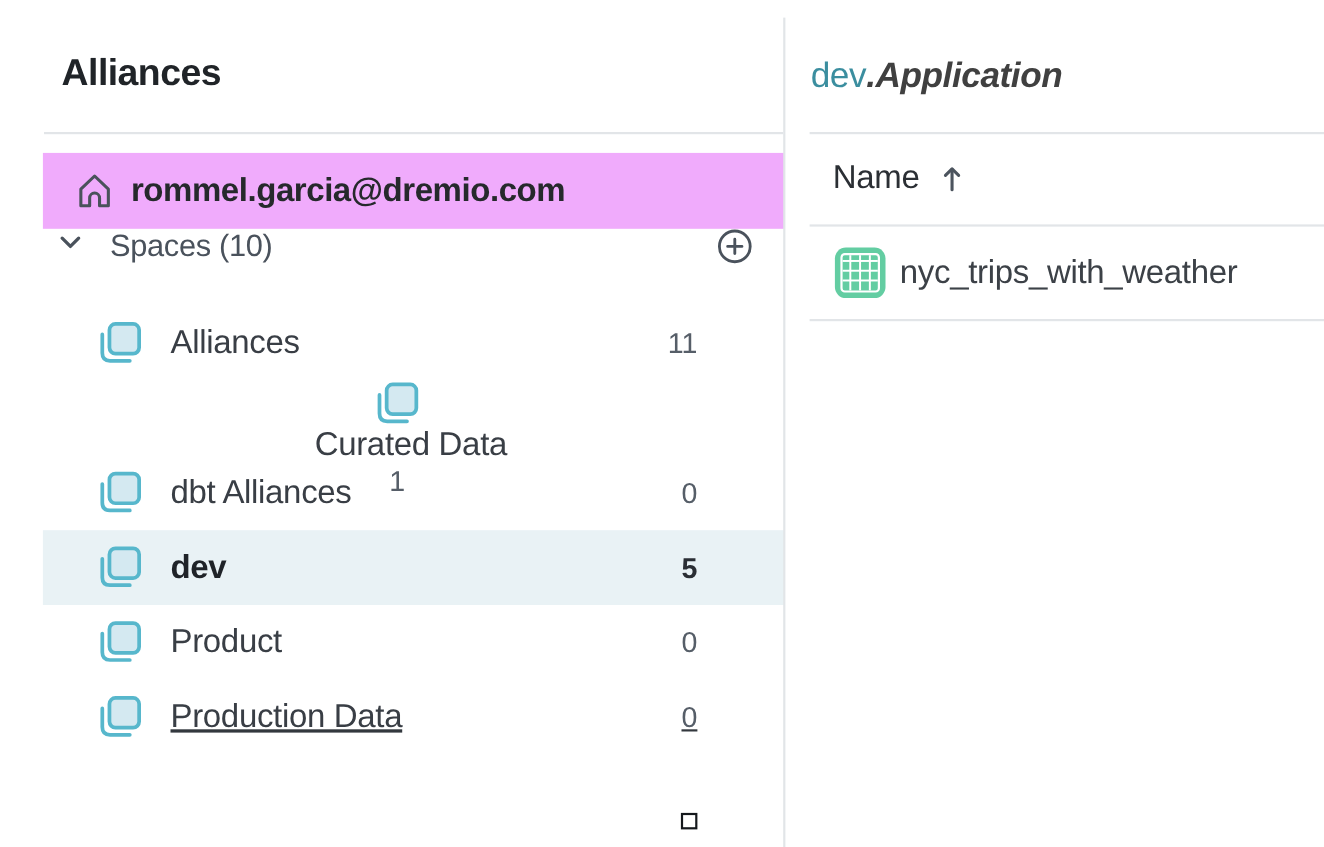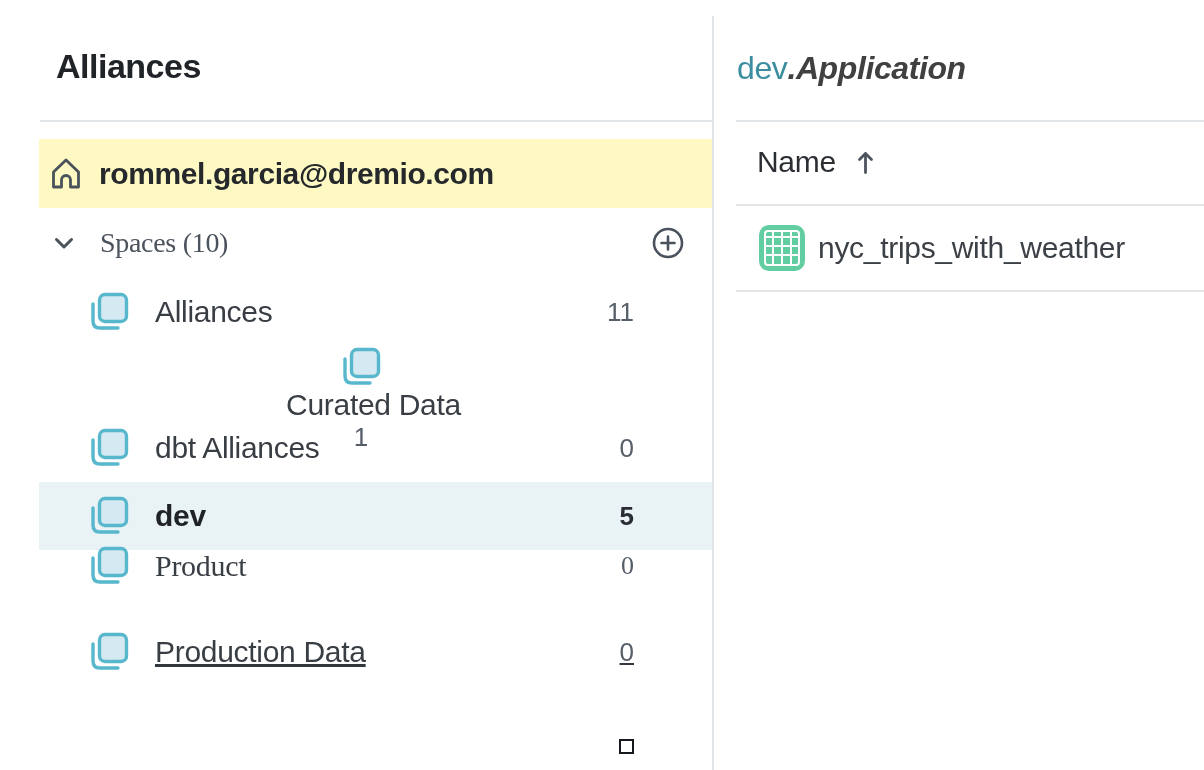--- a/index.html
+++ b/index.html
@@ -12,28 +12,28 @@
   .hline { position:absolute; height:2px; background:#E2E5E8; }
   .vline { position:absolute; width:2px; background:#E2E5E8; }
 
   
   .panel-title {
     position:absolute; left:56px; top:46px; width:640px;
     font-size:34px; font-weight:bold; letter-spacing:-0.5px; color:#202428; line-height:40px;
   }
   .home-row {
     position:absolute; left:39px; top:139px; width:674px; height:69px;
-    background:#fef9c3; display:flex; align-items:center; padding-left:8px; cursor:pointer;
+    background:#f0abfc; display:flex; align-items:center; padding-left:28px; cursor:pointer;
   }
   .home-row .txt {
     margin-left:14px; font-size:30px; font-weight:bold; letter-spacing:-0.4px; color:#26292C;
   }
   .spaces-header {
     position:absolute; left:39px; top:208px; width:674px; height:70px;
-    display:flex; align-items:center; padding-left:13px;font-family:Liberation Serif, serif;
+    display:flex; align-items:flex-start; padding-left:13px;
   }
   .spaces-header .lbl {
     margin-left:24px; font-size:28px; color:#4A525C; letter-spacing:-0.3px; flex:1;
   }
   .plus-btn { margin-right:29px; display:flex; cursor:pointer; }
   .chev { display:flex; cursor:pointer; }
 
   .space-row {
     position:absolute; left:39px; width:674px; height:68px;
     display:flex; align-items:center; padding-left:49px; padding-right:79px; cursor:pointer;
@@ -159,21 +159,21 @@
     <span class="sicon">
       <svg width="42" height="42" viewBox="0 0 42 42" fill="none">
         <path d="M5 13 V30 q0 7 7 7 H30" stroke="#57B7CC" stroke-width="3.4" stroke-linecap="round"></path>
         <rect x="11.5" y="3.5" width="27" height="27" rx="5.5" fill="#D4E9F1" stroke="#57B7CC" stroke-width="3.4"></rect>
       </svg>
     </span>
     <span class="name">dev</span>
     <span class="count">5</span>
   </div>
 
-  <div class="space-row" style="top:532px;font-family:Liberation Serif, serif;">
+  <div class="space-row" style="top:550px;">
     <span class="sicon">
       <svg width="42" height="42" viewBox="0 0 42 42" fill="none">
         <path d="M5 13 V30 q0 7 7 7 H30" stroke="#57B7CC" stroke-width="3.4" stroke-linecap="round"></path>
         <rect x="11.5" y="3.5" width="27" height="27" rx="5.5" fill="#D4E9F1" stroke="#57B7CC" stroke-width="3.4"></rect>
       </svg>
     </span>
     <span class="name">Product</span>
     <span class="count">0</span>
   </div>
 

